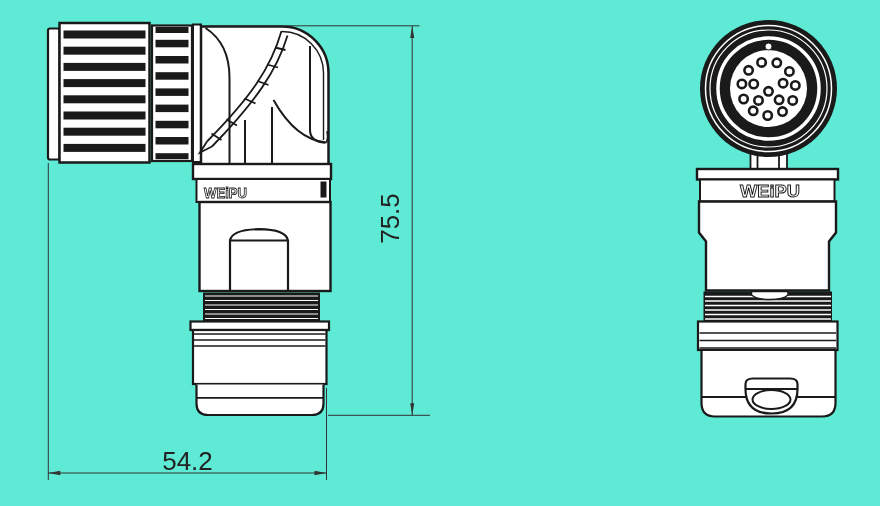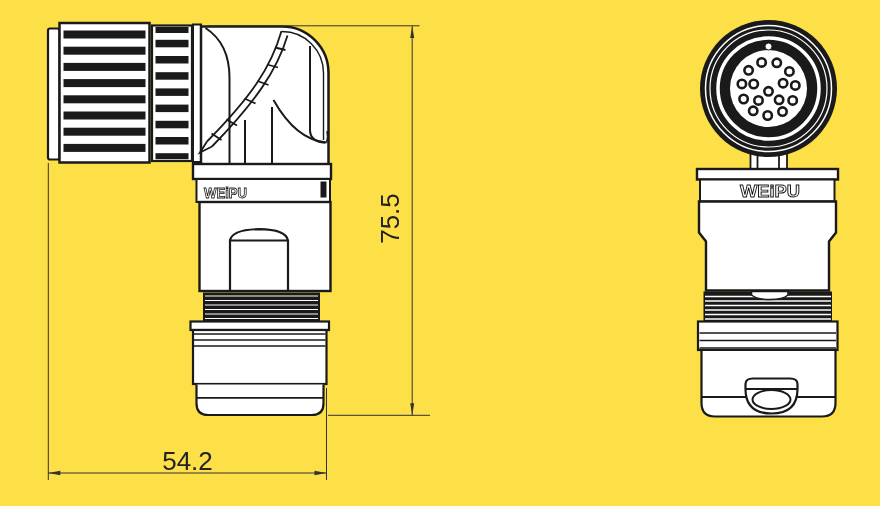--- a/index.html
+++ b/index.html
@@ -1,16 +1,16 @@
 <!DOCTYPE html>
 <html><head>
 <meta charset="utf-8">
 <style>
   html,body{margin:0;padding:0;background:#ffffff;}
-  .canvas{position:relative;width:880px;height:506px;background:#fde047;overflow:hidden;}
+  .canvas{position:relative;width:880px;height:506px;background:#5eead4;overflow:hidden;}
   svg{position:absolute;left:0;top:0;}
   .dimtext{font-family:"Liberation Sans",sans-serif;font-size:26px;fill:#222;}
   .logotext{font-family:"Liberation Sans",sans-serif;font-weight:bold;fill:#ffffff;stroke:#111;stroke-width:0.9px;}
 </style>
 </head>
 <body>
 
 <div class="canvas">
 <svg width="880" height="506" viewBox="0 0 880 506">
   <g stroke="#1a1a1a" fill="none" stroke-linecap="butt">

